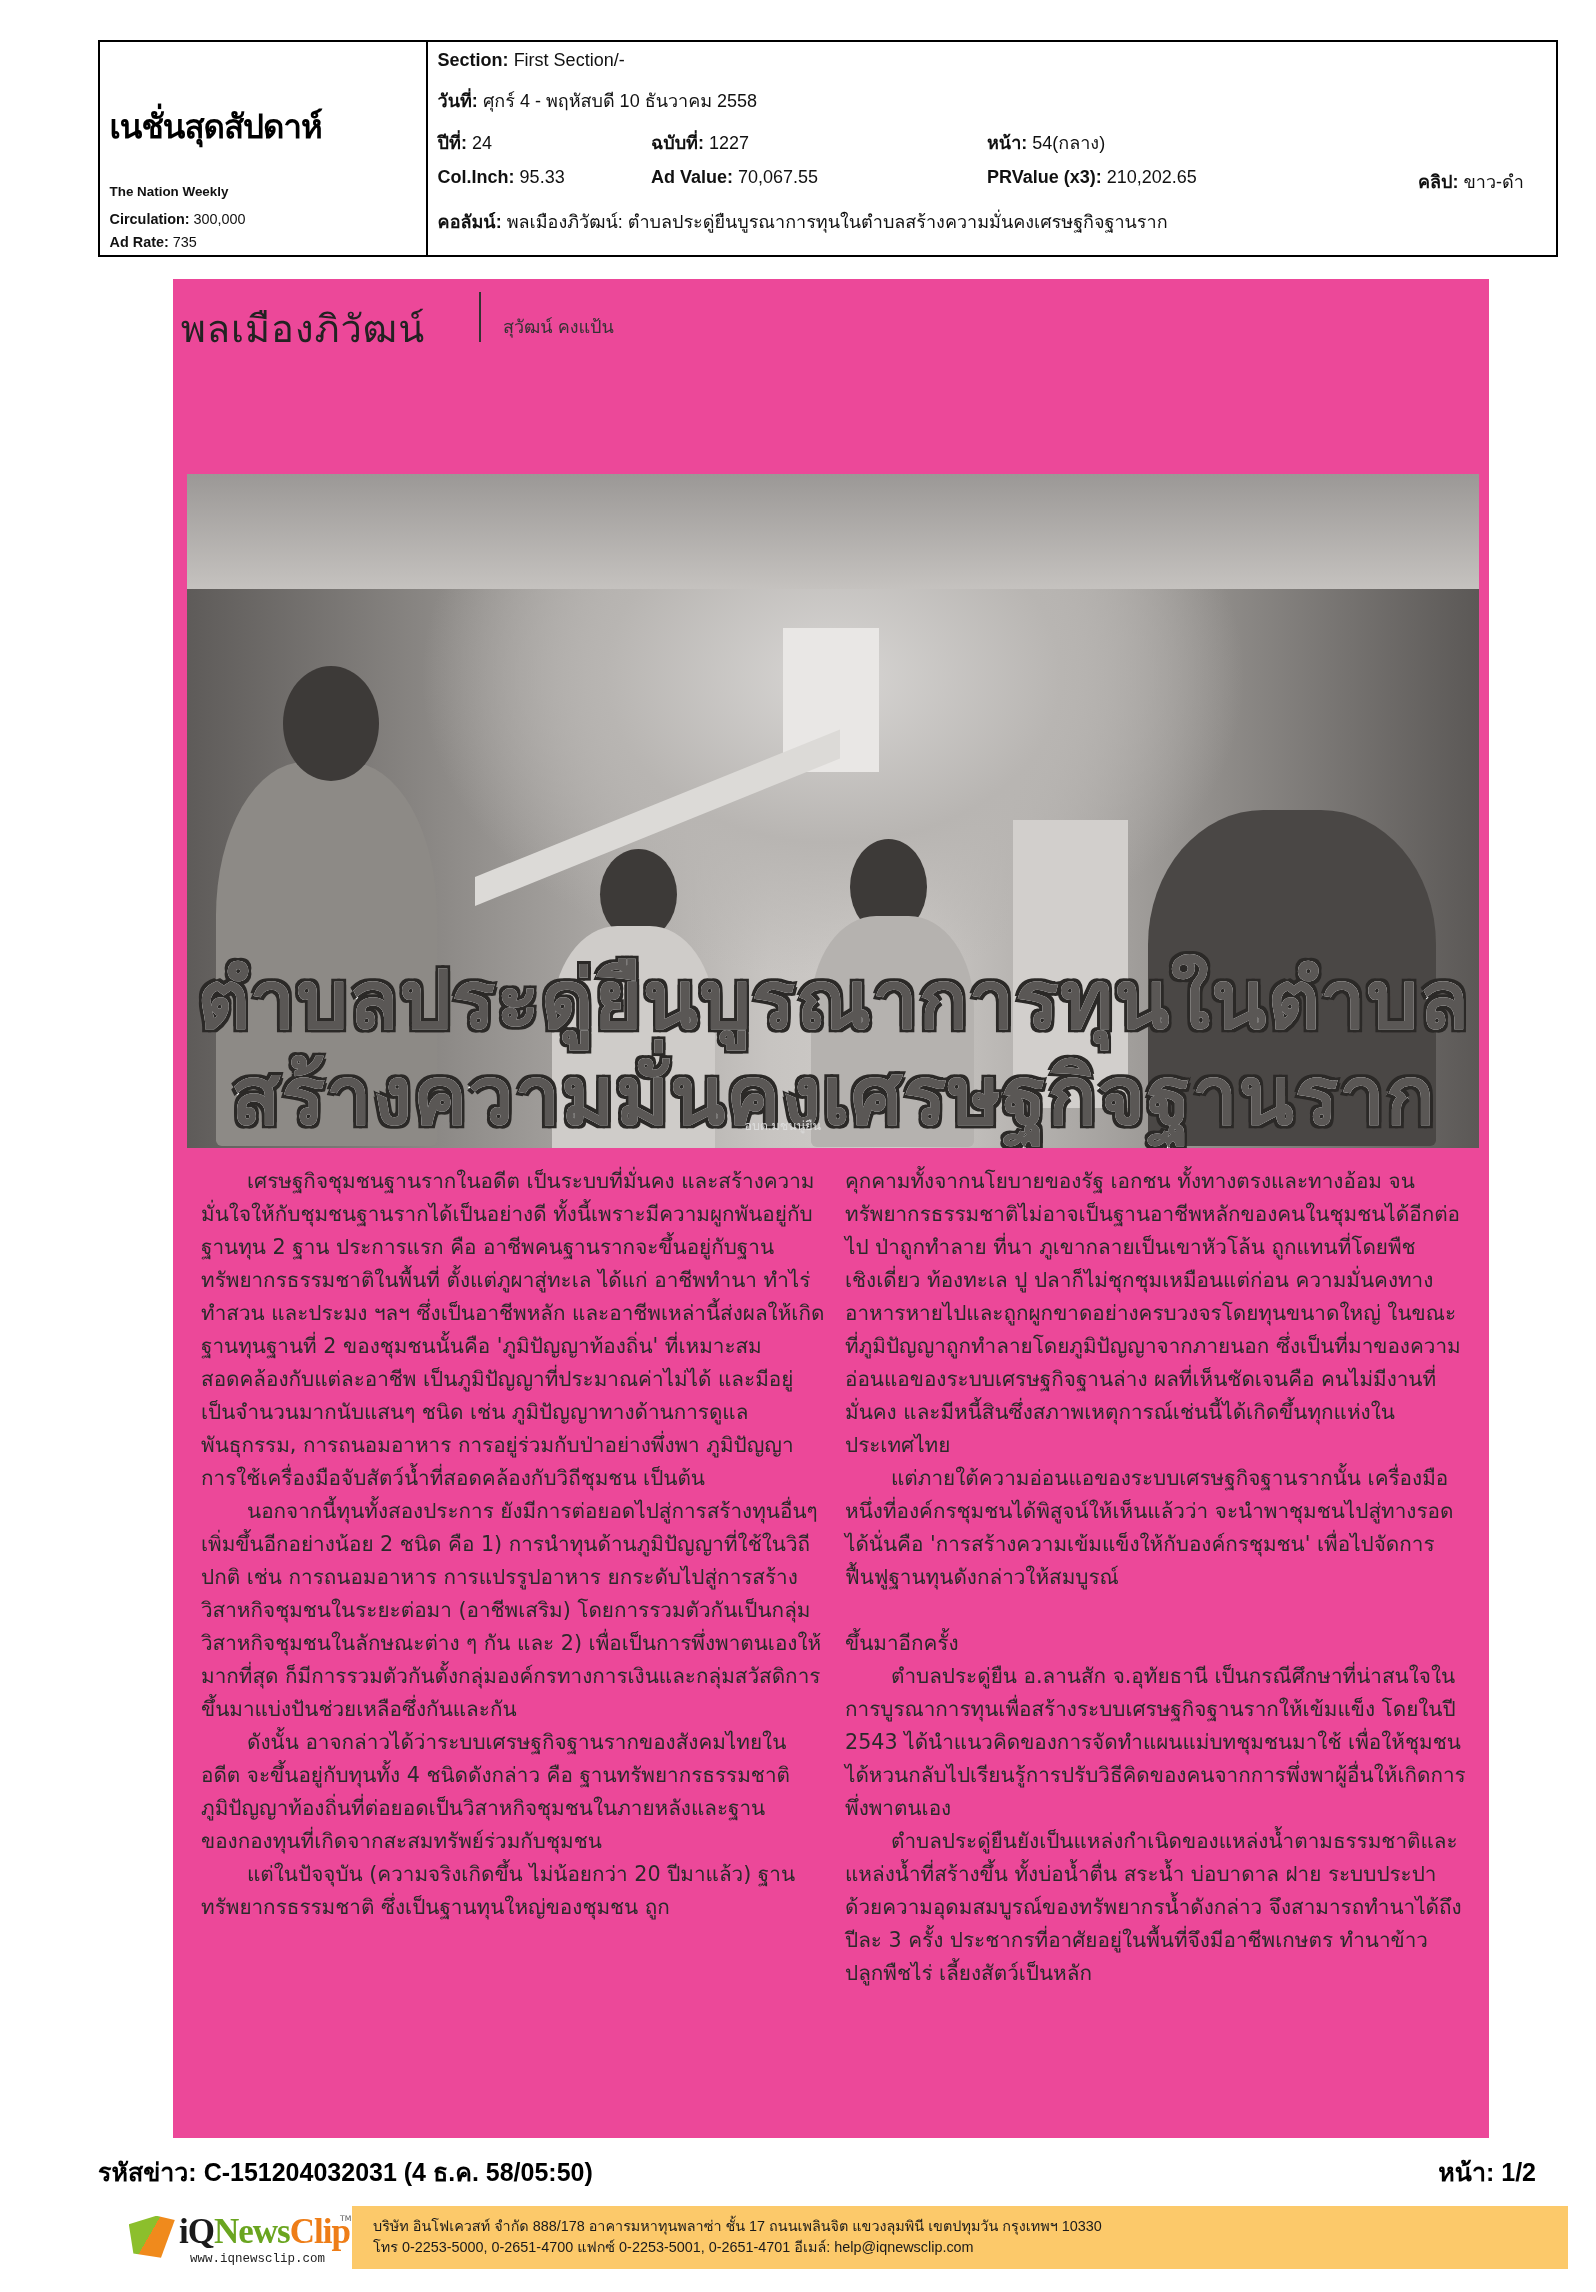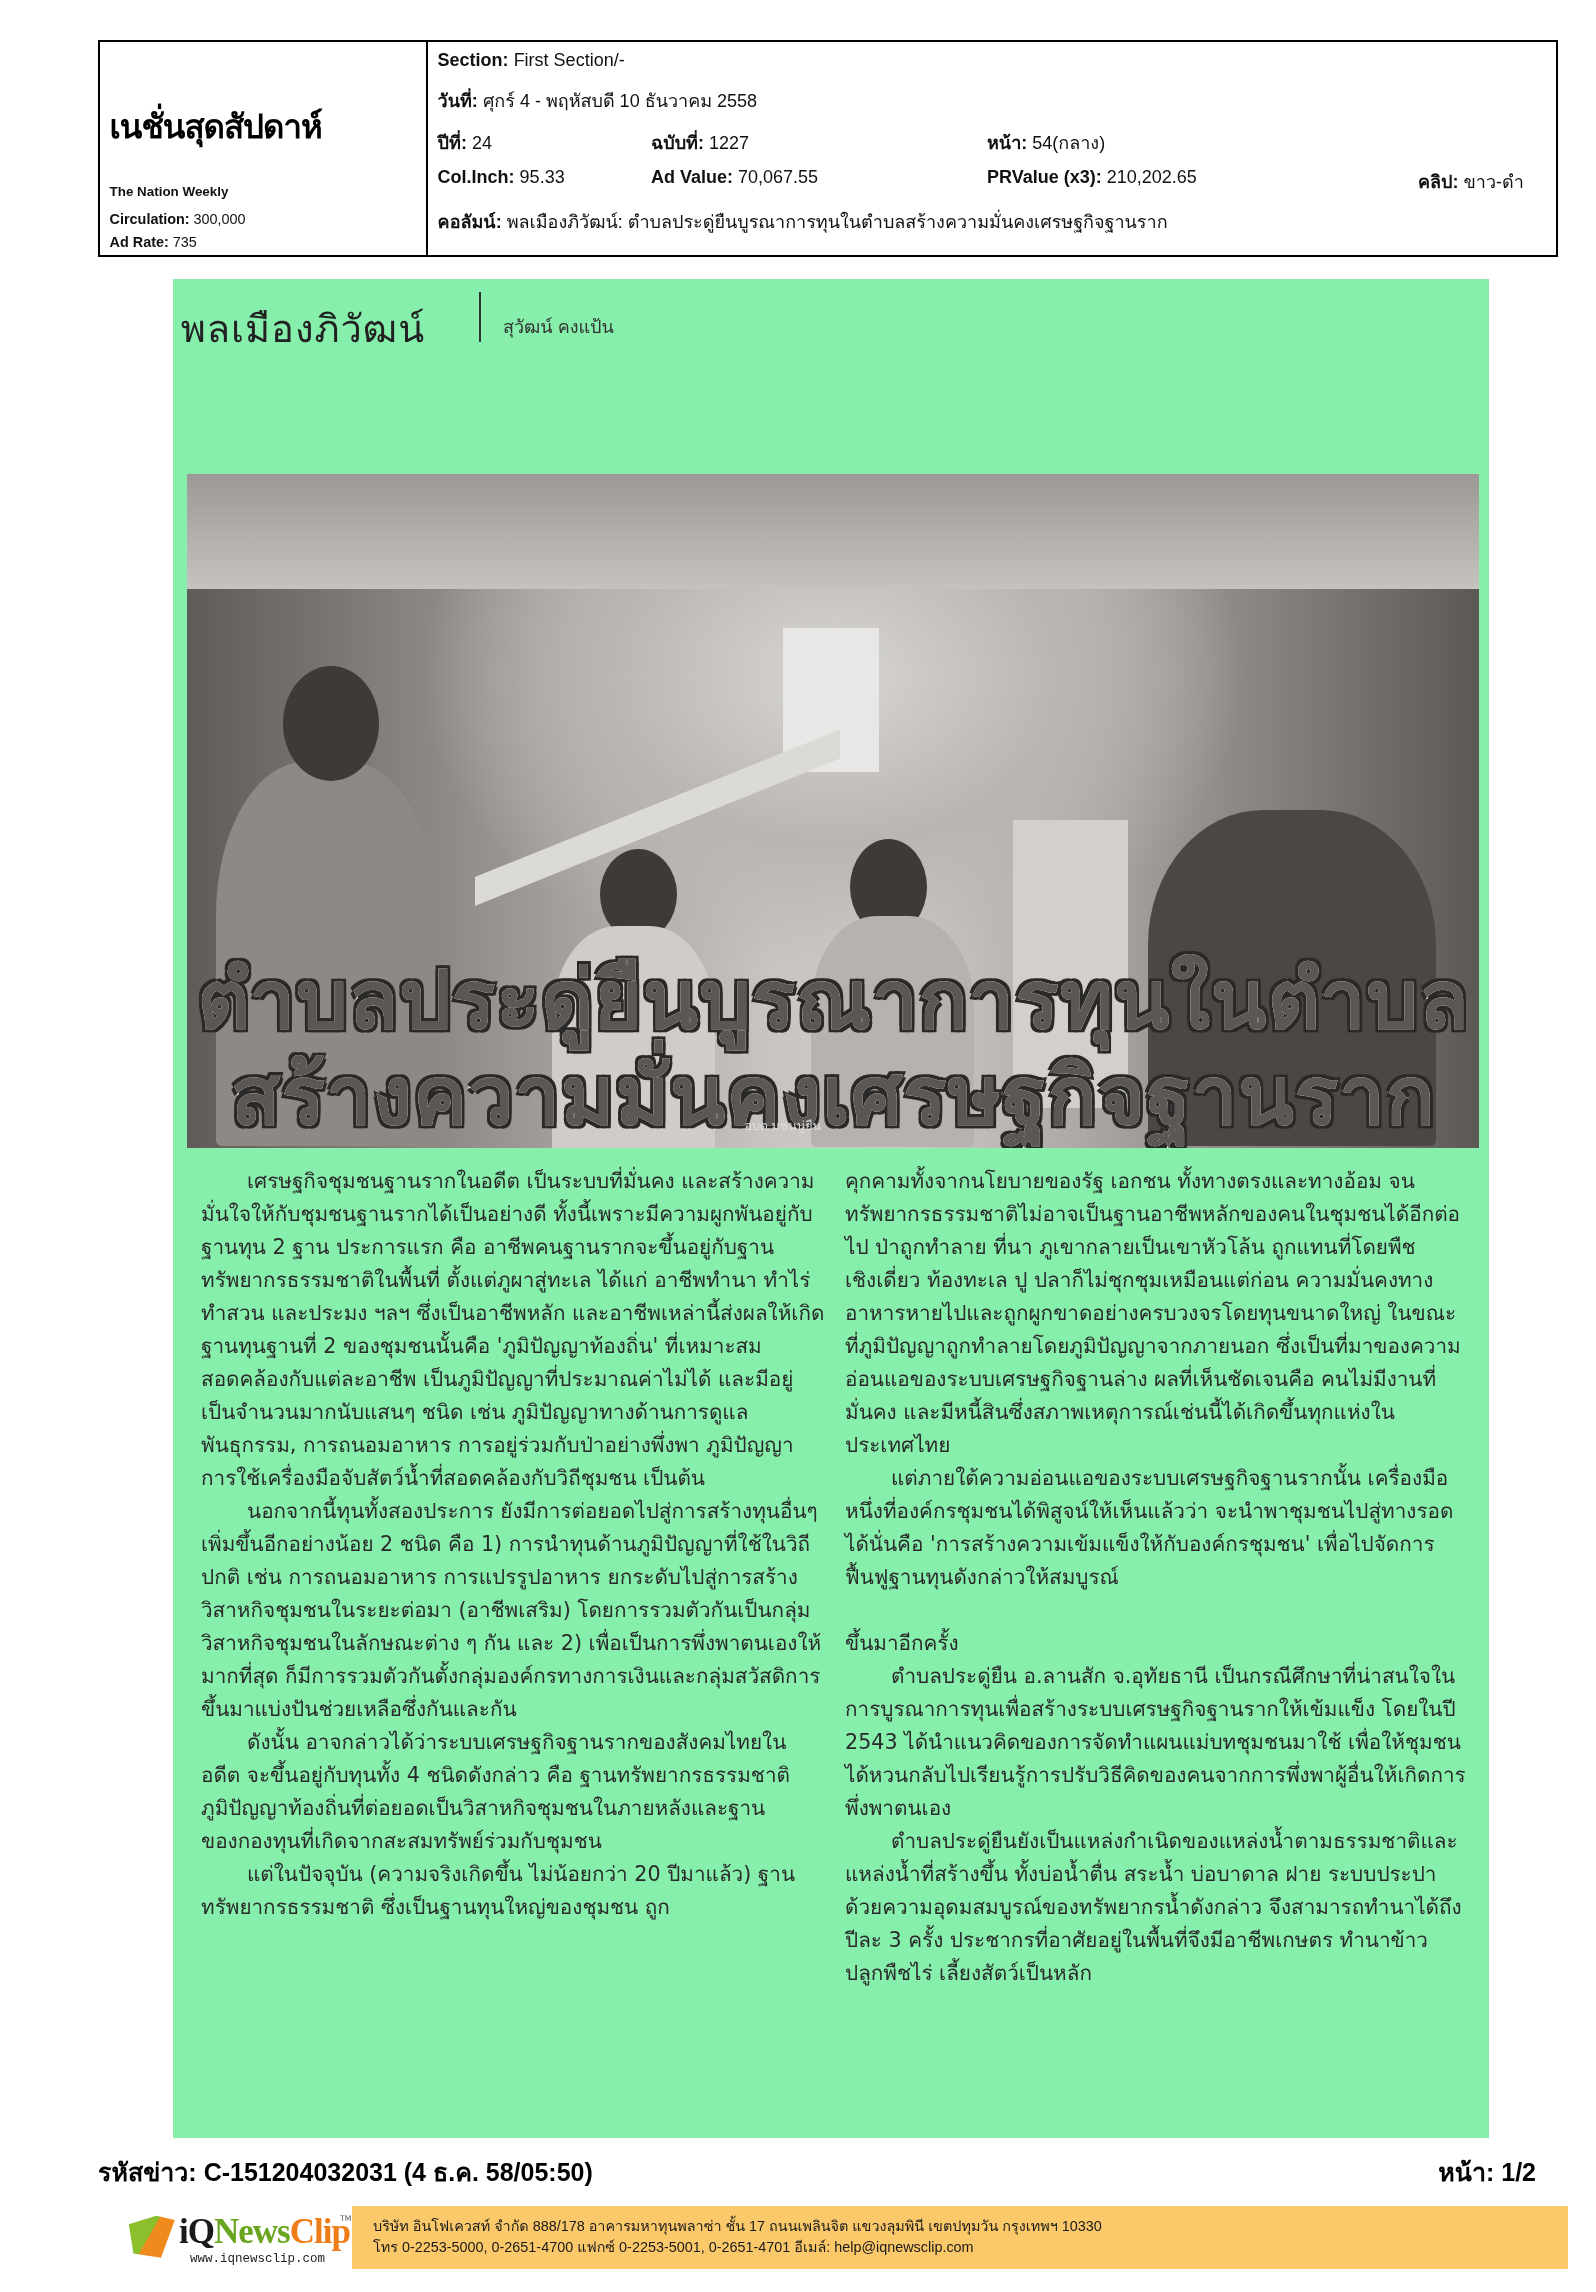--- a/index.html
+++ b/index.html
@@ -16,21 +16,21 @@
              font-family: "Liberation Sans", sans-serif; }
   .pub-line { position: absolute; left: 9.6px; font-size: 14.4px; font-family: "Liberation Sans", sans-serif; }
   .pub-line b { font-weight: bold; }
   .meta-right { flex: 1; position: relative; font-family: "Liberation Sans", sans-serif; font-size: 18px; }
   .mrow { position: absolute; left: 9.6px; white-space: nowrap; }
   .mrow b { font-weight: bold; }
   .mcell { position: absolute; white-space: nowrap; }
 
   
   .clip { position: absolute; left: 173px; top: 279px; width: 1316px; height: 1859px;
-          background: #86efac; }
+          background: #ec4899; }
   .col-title { position: absolute; left: 7.7px; top: 19px; font-family: "Liberation Sans", sans-serif;
                font-size: 38px; color: #222; letter-spacing: 1px; }
   .col-sep { position: absolute; left: 306px; top: 13.4px; width: 1.9px; height: 50px; background: #333; }
   .col-author { position: absolute; left: 330px; top: 33px; font-size: 18px; color: #333;
                 font-family: "Liberation Sans", sans-serif; }
 
   .photo { position: absolute; left: 14.4px; top: 195px; width: 1292px; height: 674px;
            background:
              radial-gradient(ellipse at 50% 30%, #d8d6d4 0%, #b8b5b2 25%, rgba(0,0,0,0) 45%),
              linear-gradient(90deg, #5e5b59 0%, #8d8a87 20%, #c7c4c1 45%, #cfccc9 55%, #8f8c89 80%, #5b5856 100%);

